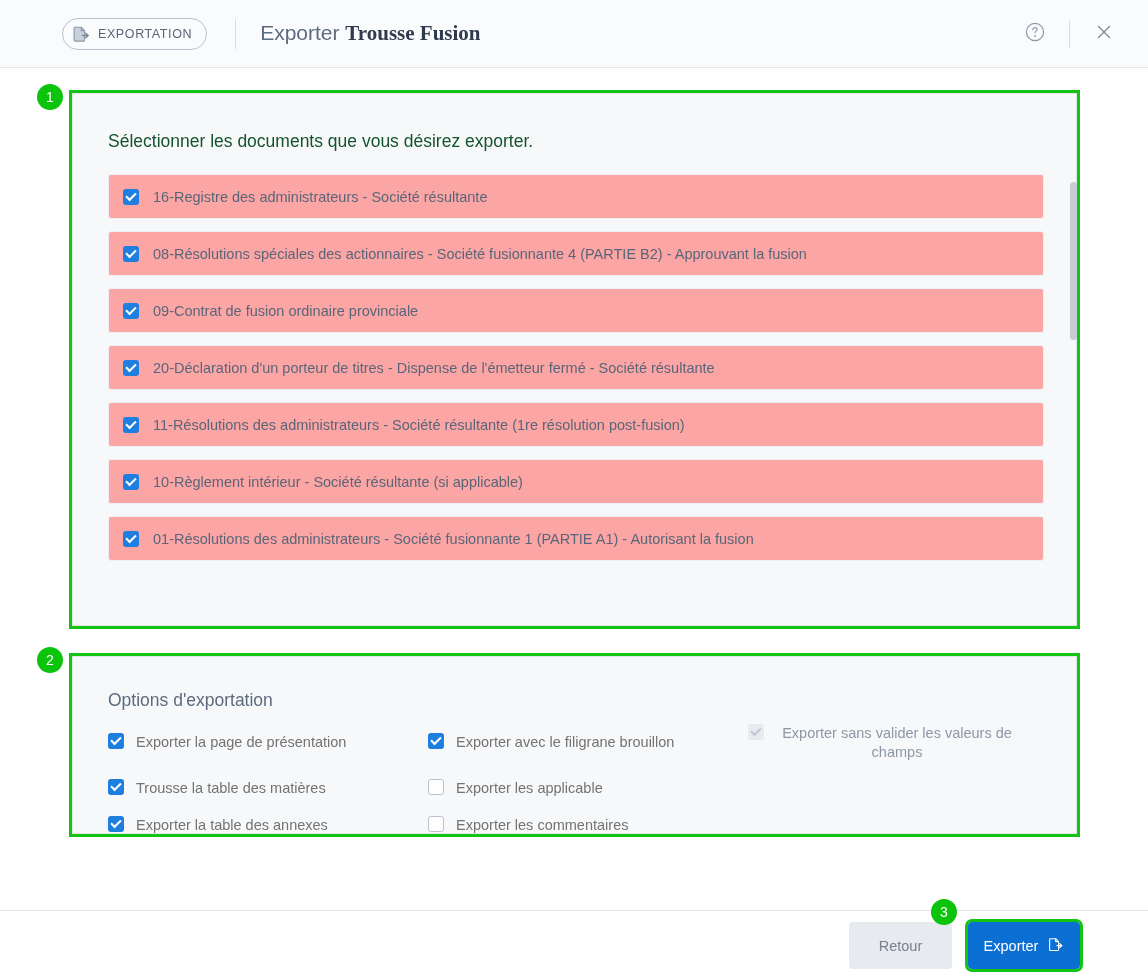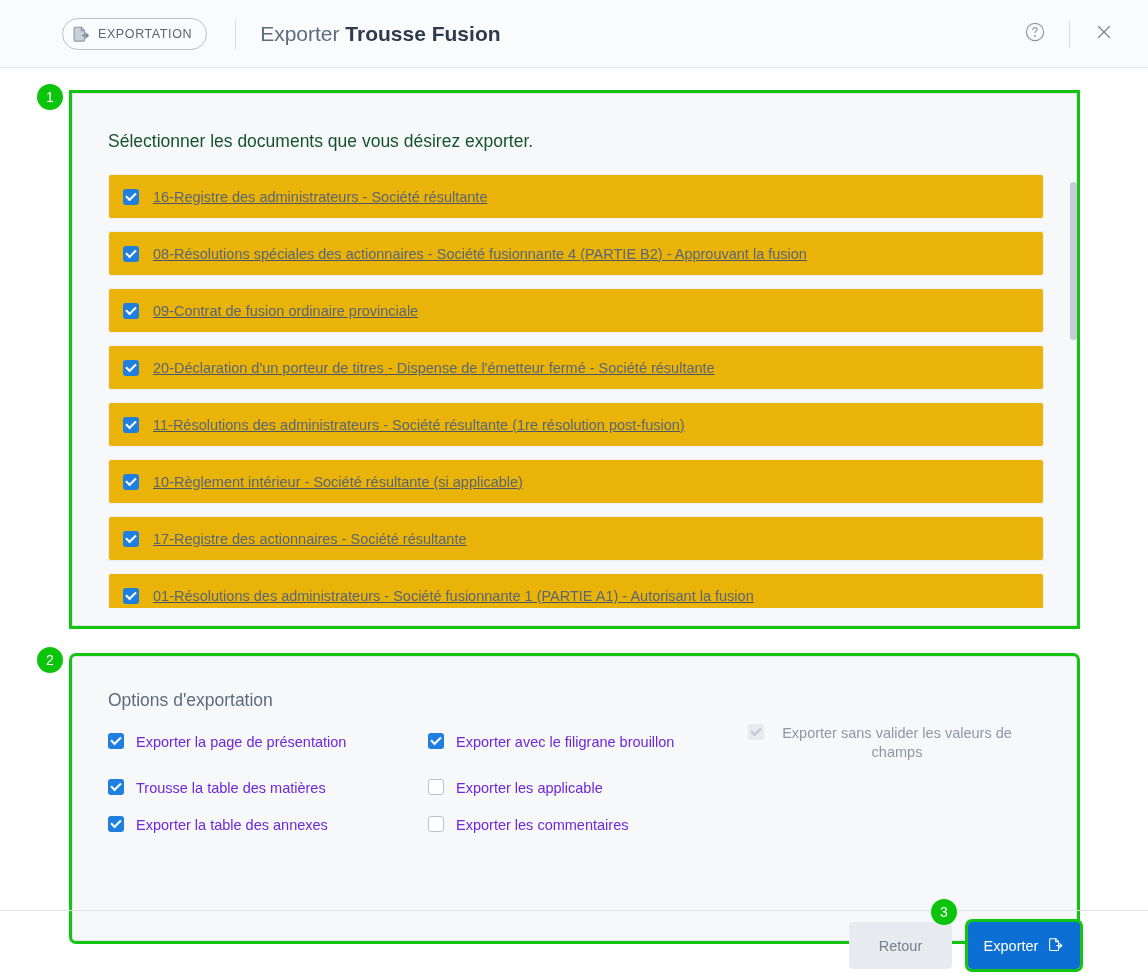--- a/index.html
+++ b/index.html
@@ -35,21 +35,21 @@
     font-size: 12.5px; letter-spacing: .6px;
     color: #5a6575; font-weight: 400;
   }
   .header-sep {
     width: 1px; height: 30px; background: #d8dee6;
     margin: 0 24px 0 28px;
   }
   .header-title {
     font-size: 21px; color: #5c6b7e; font-weight: 400; white-space: nowrap;
   }
-  .header-title b { color: #2f3b4d; font-weight: 700; }
+  .header-title b { color: #2f3b4d; font-weight: 700; font-family: Liberation Serif, serif; }
   .header-right {
     margin-left: auto; display: flex; align-items: center; gap: 0;
   }
   .icon-btn {
     width: 44px; height: 44px; display: flex; align-items: center; justify-content: center;
     cursor: pointer; border-radius: 4px;
   }
   .vsep { width: 1px; height: 28px; background: #d8dee6; margin: 0 12px; }
   .step-badge {
     position: absolute;
@@ -79,30 +79,29 @@
     padding: 38px 0 0 36px;
   }
   .doc-list {
     margin: 22px 0 0 0;
     padding: 0 6px 0 36px;
     height: 434px;
     overflow: hidden;
     position: relative;
   }
   .doc-row {
-    background: #eab308;
+    background: #fca5a5;
     border: 1px solid #eceff3;
     border-radius: 3px;
     height: 45px;
     margin-bottom: 12px;
     display: flex; align-items: center;
     padding-left: 14px;
     width: 936px;
     cursor: pointer;
-    text-decoration: underline;
   }
   .doc-label {
     font-size: 14.5px; color: #5a6678; margin-left: 14px; white-space: nowrap;
   }
 
   
   .cbx {
     width: 16px; height: 16px; border-radius: 3px;
     display: inline-flex; align-items: center; justify-content: center;
     flex: none;
@@ -132,37 +131,37 @@
   .scroll-thumb {
     position: absolute; right: 0px; top: 4px;
     width: 7px; height: 158px;
     background: #c6ccd6; border-radius: 4px;
     cursor: pointer;
   }
 
   
   #panel-options {
     position: absolute; left: 69px; top: 653px;
-    width: 1011px; height: 291px; border-radius: 7px;
+    width: 1011px; height: 184px;
   }
   .opts-title {
     font-size: 17.5px; color: #5c6b7e; font-weight: 400;
     padding: 34px 0 0 36px;
   }
   .opts-grid {
     position: relative;
     margin: 22px 0 0 36px;
     width: 940px;
   }
   .opt {
     position: absolute;
     display: flex; align-items: flex-start; gap: 12px;
     cursor: pointer;
   }
-  .opt-label { font-size: 14.5px; color: #6d28d9; line-height: 19px; }
+  .opt-label { font-size: 14.5px; color: #737373; line-height: 19px; }
   .opt.disabled .opt-label { color: #8d98a6; }
 
   .c1 { left: 0px; }
   .c2 { left: 320px; }
   .c3 { left: 640px; width: 270px; text-align: center; }
   .r1 { top: 0px; }
   .r2 { top: 46px; }
   .r3 { top: 83px; }
   .c3.r1 { top: -9px; }
 
@@ -261,24 +260,20 @@
       <div class="doc-row">
         <span class="cbx checked"></span>
         <span class="doc-label">11-Résolutions des administrateurs - Société résultante (1re résolution post-fusion)</span>
       </div>
       <div class="doc-row">
         <span class="cbx checked"></span>
         <span class="doc-label">10-Règlement intérieur - Société résultante (si applicable)</span>
       </div>
       <div class="doc-row">
         <span class="cbx checked"></span>
-        <span class="doc-label">17-Registre des actionnaires - Société résultante</span>
-      </div>
-      <div class="doc-row">
-        <span class="cbx checked"></span>
         <span class="doc-label">01-Résolutions des administrateurs - Société fusionnante 1 (PARTIE A1) - Autorisant la fusion</span>
       </div>
       <div class="scroll-track">
       <div class="scroll-thumb"></div>
     </div>
   </div>
 </div>
 
 <div class="step-badge" style="left:37px; top:647px;">2</div>
 

